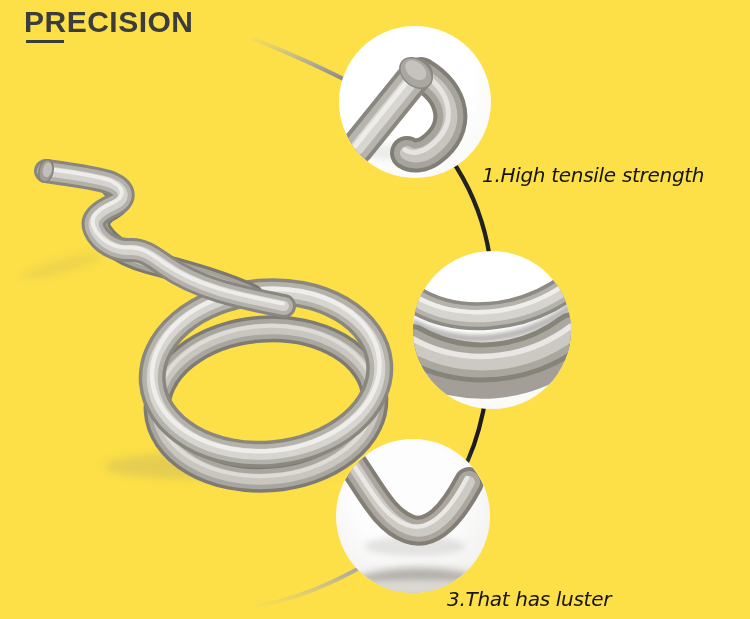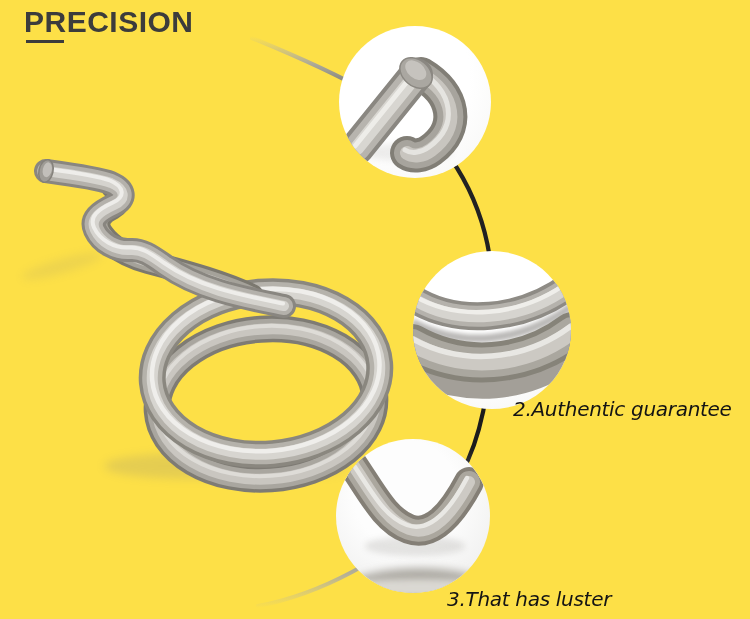--- a/index.html
+++ b/index.html
@@ -169,16 +169,16 @@
           <path d="M -62 -54 C -40 -22 -28 4 -4 13 C 18 21 38 0 56 -34" stroke="#cdcac4" stroke-width="12"></path>
           <path d="M -62 -54 C -40 -22 -28 4 -4 13 C 18 21 38 0 56 -34" stroke="#e9e8e4" stroke-width="4.5" transform="translate(-2,-4)"></path>
         </g>
       </g>
     </svg>
   </div>
 
   <div class="page-title">PRECISION</div>
   <div class="title-underline"></div>
 
-  <div class="feature-label" id="label-2">2.Authentic guarantee</div>
+  <div class="feature-label" id="label-1">1.High tensile strength</div>
   <div class="feature-label" id="label-3">3.That has luster</div>
 
 </div>
 
 </body></html>

